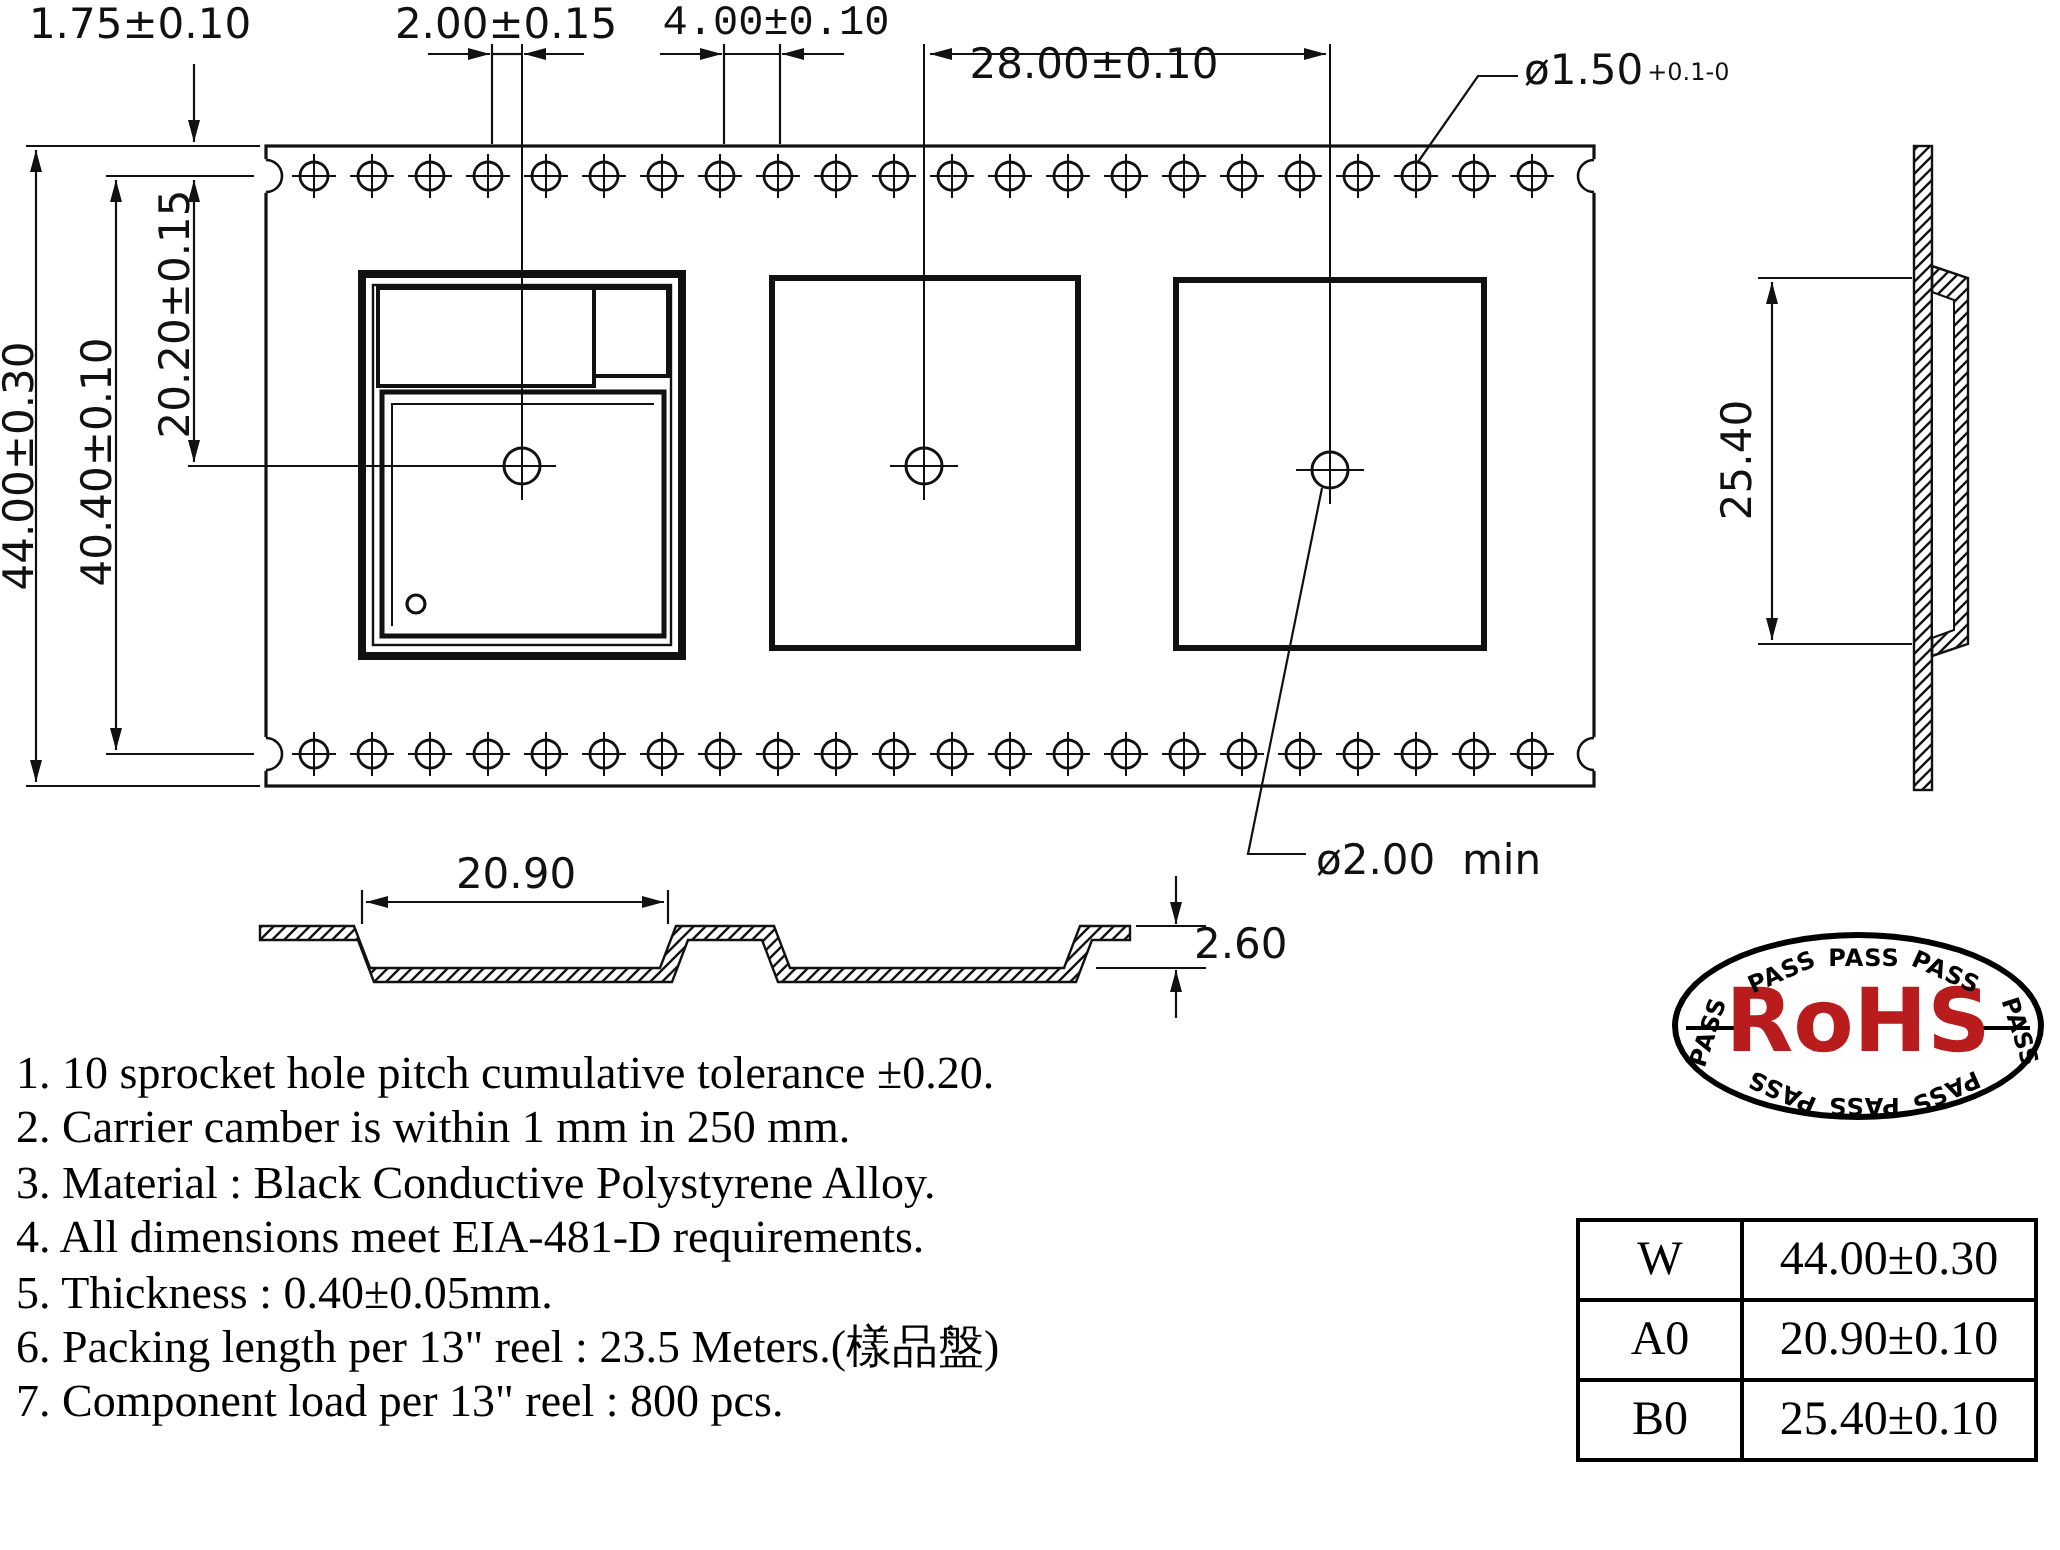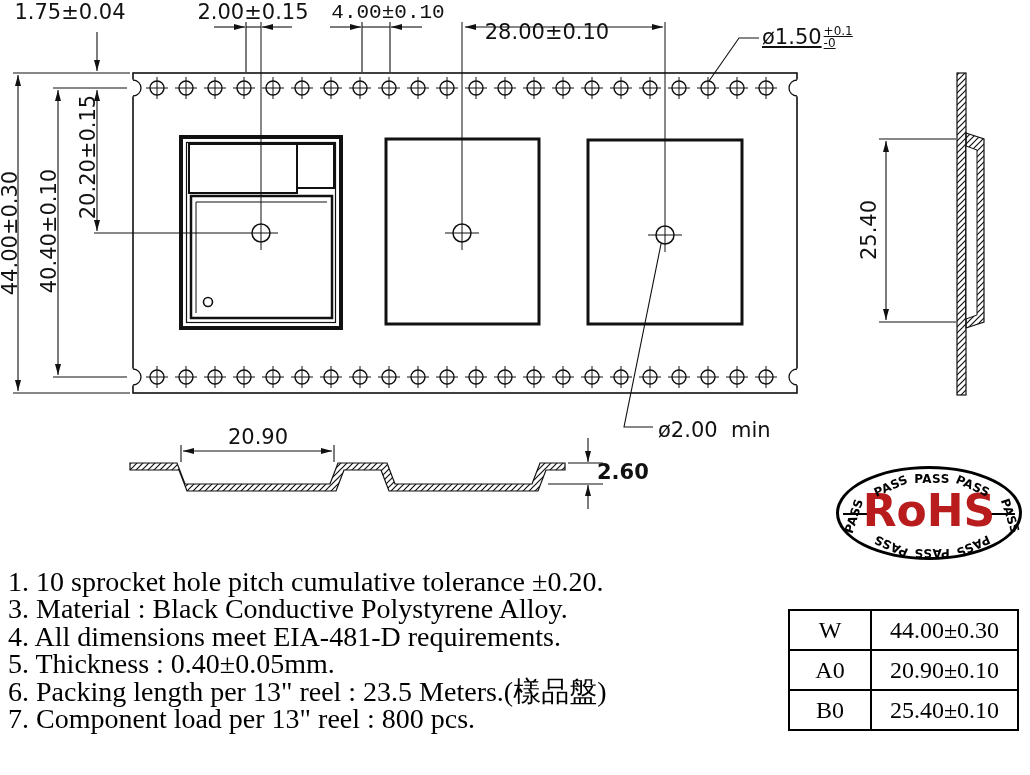--- a/index.html
+++ b/index.html
@@ -5,23 +5,23 @@
   html,body{margin:0;padding:0;}
   body{
     width:1030px;height:775px;position:relative;background:#fff;overflow:hidden;
     font-family:"DejaVu Sans",sans-serif;color:#111;
   }
   #stage{position:absolute;left:0;top:0;width:1030px;height:775px;}
   svg{position:absolute;left:0;top:0;}
   .dim{position:absolute;font-size:21px;line-height:1;white-space:nowrap;color:#111;}
   .dim.cx{transform:translateX(-50%);}
   .dim.rot{transform:translate(-50%,-50%) rotate(-90deg);}
-  .tolstack{display:inline-flex;flex-direction:column;font-size:12px;line-height:12px;margin-left:2px;vertical-align:2px;}
-  .holedia{display:flex;align-items:center;text-decoration:underline;}
-  .notes{position:absolute;left:8px;top:568px;font-family:"Liberation Serif",serif;font-size:28px;line-height:27.4px;color:#000;}
+  .tolstack{display:inline-flex;flex-direction:row;font-size:12px;line-height:12px;margin-left:2px;vertical-align:2px;}
+  .holedia{display:flex;align-items:center;}
+  .notes{position:absolute;left:8px;top:523px;font-family:"Liberation Serif",serif;font-size:23px;line-height:27.4px;color:#000;}
   .spec{position:absolute;left:788px;top:609px;border-collapse:collapse;font-family:"Liberation Serif",serif;font-size:24px;color:#000;}
   .spec td{border:2px solid #000;text-align:center;vertical-align:middle;padding:0;}
   .spec td.k{width:80px;height:38px;}
   .spec td.v{width:145px;height:38px;}
   .rohs{position:absolute;left:836px;top:466px;width:186px;height:94px;border:3px solid #000;border-radius:50%;box-sizing:border-box;}
   .rohs .brand{position:absolute;left:50%;top:50%;transform:translate(-50%,-54%);font-weight:bold;font-size:44px;letter-spacing:0px;color:#b91c1c;}
   .rohs .pass{position:absolute;font-size:12px;font-weight:bold;letter-spacing:.5px;color:#000;transform-origin:center;}
   .rohs .midline{position:absolute;top:44px;height:1.5px;background:#000;}
 </style>
 </head>
@@ -188,58 +188,59 @@
         <line x1="183" y1="451" x2="332" y2="451" marker-start="url(#arr)" marker-end="url(#arr)"></line>
 
         <line x1="568" y1="463" x2="603" y2="463"></line>
         <line x1="548" y1="484" x2="603" y2="484"></line>
         <line x1="588" y1="438" x2="588" y2="462" marker-end="url(#arr)"></line>
         <line x1="588" y1="509" x2="588" y2="485" marker-end="url(#arr)"></line>
       </g>
     </g>
   </svg>
 
-  <div class="dim" style="left:70px;top:2px;"><span class="cx" style="position:relative;left:-50%;display:inline-block;">1.75±0.04</span></div>
+  <div class="dim" style="left:70px;top:2px;"><span class="cx" style="position:relative;left:-50%;display:inline-block;">1.75±0.10</span></div>
   <div class="dim cx" style="left:253px;top:2px;"><span>2.00±0.15</span></div>
   <div class="dim cx" style="left:388px;top:2px;font-family:Liberation Mono, monospace;"><span>4.00±0.10</span></div>
   <div class="dim cx" style="left:547px;top:2px;margin-top:20px;"><span>28.00±0.10</span></div>
 
   <div class="dim holedia" style="left:762px;top:25px;">
     <span>ø1.50</span>
       <span class="tolstack">
         <span>+0.1</span>
         <span>-0</span>
       </span>
   </div>
 
   <div class="dim rot" style="left:10px;top:233px;"><span>44.00±0.30</span></div>
   <div class="dim rot" style="left:49px;top:231px;"><span>40.40±0.10</span></div>
   <div class="dim rot" style="left:88px;top:157px;"><span>20.20±0.15</span></div>
   <div class="dim rot" style="left:869px;top:230px;"><span>25.40</span></div>
 
   <div class="dim cx" style="left:258px;top:427px;"><span>20.90</span></div>
-  <div class="dim" style="left:597px;top:462px;font-weight:bold;"><span>2.60</span></div>
+  <div class="dim" style="left:597px;top:462px;"><span>2.60</span></div>
   <div class="dim" style="left:658px;top:420px;white-space:pre;"><span style="white-space:pre;">ø2.00  min</span></div>
 
   <div class="rohs">
     <span class="midline" style="left:4px;width:26px;"></span>
     <span class="midline" style="left:150px;width:26px;"></span>
     <span class="brand">RoHS</span>
     <span class="pass" style="left:93px;top:10px;transform:translate(-50%,-50%);">PASS</span>
     <span class="pass" style="left:52px;top:17px;transform:translate(-50%,-50%) rotate(-24deg);">PASS</span>
     <span class="pass" style="left:134px;top:17px;transform:translate(-50%,-50%) rotate(24deg);">PASS</span>
     <span class="pass" style="left:15px;top:47px;transform:translate(-50%,-50%) rotate(-72deg);">PASS</span>
     <span class="pass" style="left:171px;top:47px;transform:translate(-50%,-50%) rotate(72deg);">PASS</span>
     <span class="pass" style="left:52px;top:77px;transform:translate(-50%,-50%) rotate(-156deg);">PASS</span>
     <span class="pass" style="left:93px;top:84px;transform:translate(-50%,-50%) rotate(180deg);">PASS</span>
     <span class="pass" style="left:134px;top:77px;transform:translate(-50%,-50%) rotate(156deg);">PASS</span>
   </div>
 
   <div class="notes">
     <div>1. 10 sprocket hole pitch cumulative tolerance ±0.20.</div>
+    <div>2. Carrier camber is within 1 mm in 250 mm.</div>
     <div>3. Material : Black Conductive Polystyrene Alloy.</div>
     <div>4. All dimensions meet EIA-481-D requirements.</div>
     <div>5. Thickness : 0.40±0.05mm.</div>
     <div>6. Packing length per 13" reel : 23.5 Meters.(樣品盤)</div>
     <div>7. Component load per 13" reel : 800 pcs.</div>
   </div>
 
   <table class="spec">
     <tbody>
       <tr>

